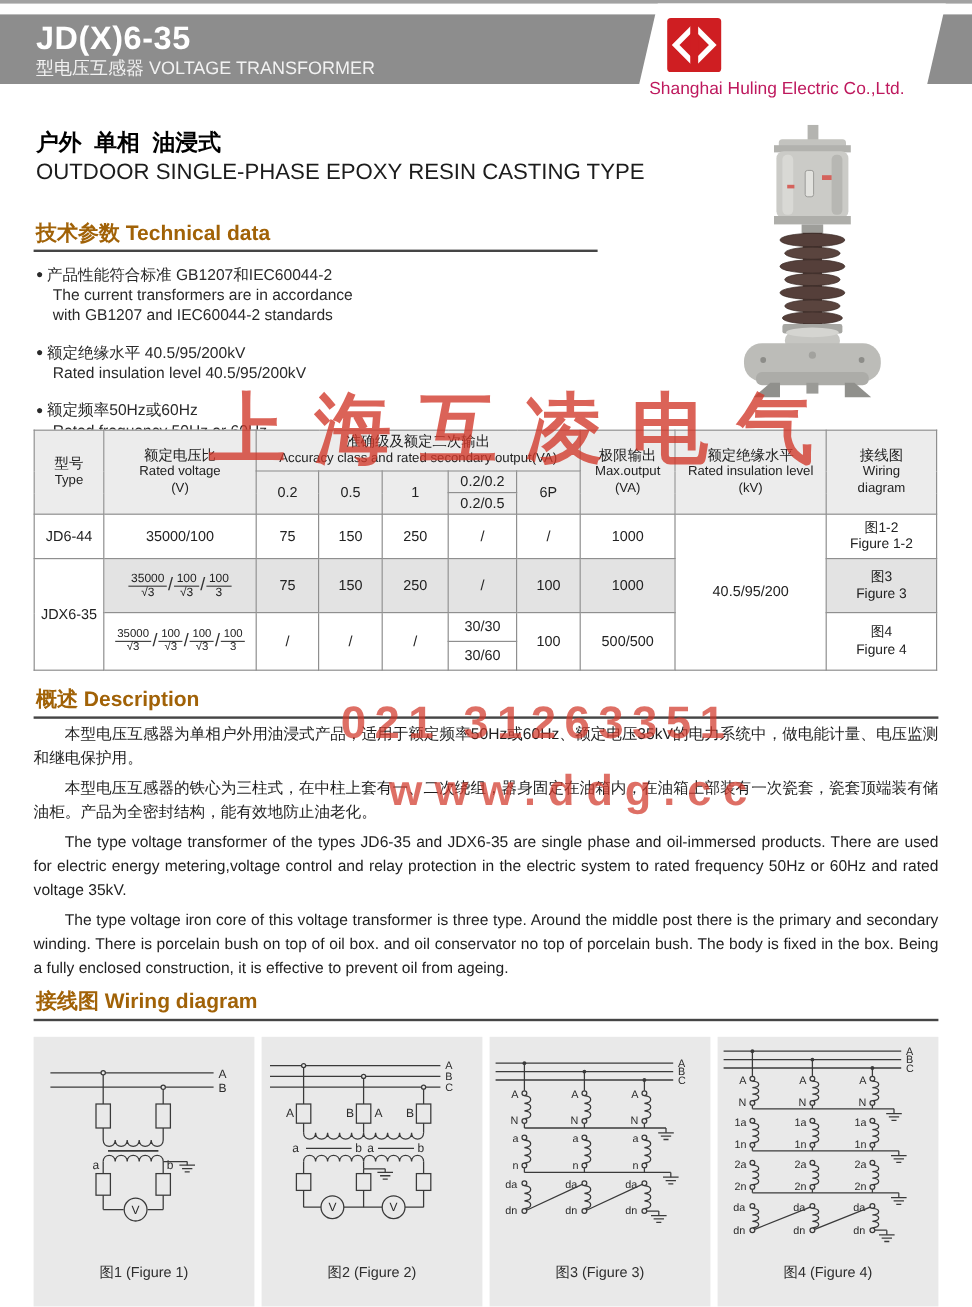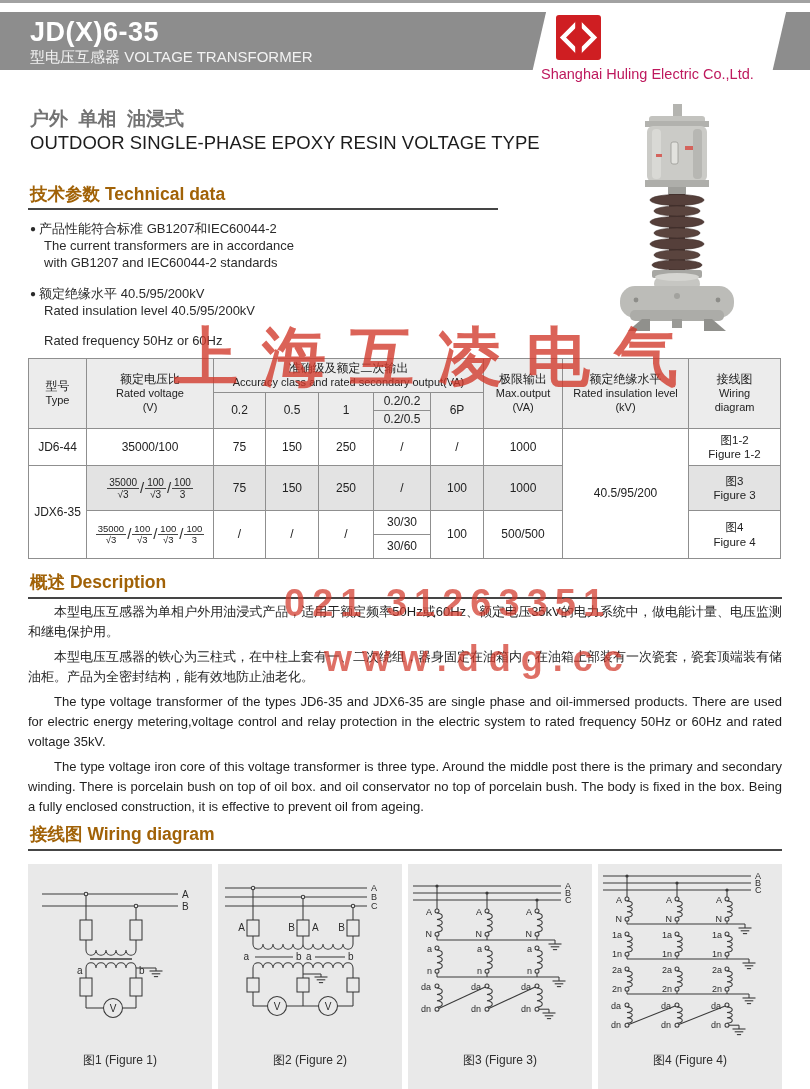--- a/index.html
+++ b/index.html
@@ -11,21 +11,21 @@
   .topstrip{left:0;top:0;width:810px;height:3px;background:#a2a2a2;}
   .graybar{left:0;top:12px;width:810px;height:58px;background:#8d8d8d;}
   .model{left:30px;top:17px;font-size:27px;font-weight:bold;color:#fff;letter-spacing:.5px;}
   .subtt{left:30px;top:48px;font-size:15px;color:#f2f2f2;}
   .logo-bg{left:538px;top:3px;width:240px;height:88px;background:#fff;transform:skewX(-13deg);}
   .logo-sq{left:556px;top:15px;width:45px;height:45px;background:#cf1e22;border-radius:3px;}
   .brand-cn{left:606px;top:21px;font-size:31px;font-weight:bold;color:#cf1e22;letter-spacing:2px;}
   .brand-en{left:541px;top:66px;font-size:14.5px;color:#be185d;}
 
   
-  .title-cn{left:30px;top:106px;font-size:19px;font-weight:bold;color:#737373;white-space:pre-wrap;}
+  .title-cn{left:30px;top:106px;font-size:19px;font-weight:bold;color:#000000;white-space:pre-wrap;}
   .title-en{left:30px;top:132px;font-size:18.5px;color:#1c1c1c;}
   .h2{font-size:17.5px;font-weight:bold;color:#a16207;}
   .h2 .en{font-weight:bold;}
   .rule{height:2px;background:#454545;}
   .h2-tech{left:30px;top:182px;} .rule-tech{left:28px;top:208px;width:470px;}
   .h2-desc{left:30px;top:570px;} .rule-desc{left:28px;top:597px;width:754px;}
   .h2-wir{left:30px;top:822px;}  .rule-wir{left:28px;top:849px;width:754px;}
 
   
   .bullets{left:30px;top:220px;width:460px;}
@@ -91,38 +91,39 @@
   <div class="abs logo-bg"></div>
   <div class="abs logo-sq">
     <svg width="45" height="45" viewBox="0 0 45 45">
       <polygon points="22.5,7 38,22.5 22.5,38 7,22.5" fill="none" stroke="#ffffff" stroke-width="4.5"></polygon>
       <rect x="19.2" y="3" width="6.6" height="39" fill="#cf1e22" stroke="none"></rect>
     </svg>
   </div>
   <div class="abs brand-en">Shanghai Huling Electric Co.,Ltd.</div>
 
   <div class="abs title-cn">户外  单相  油浸式</div>
-  <div class="abs title-en">OUTDOOR SINGLE-PHASE EPOXY RESIN VOLTAGE TYPE</div>
+  <div class="abs title-en">OUTDOOR SINGLE-PHASE EPOXY RESIN CASTING TYPE</div>
 
   <div class="abs h2 h2-tech">
     <span>技术参数</span>
     <span class="en">Technical data</span>
   </div>
   <div class="abs rule rule-tech"></div>
 
   <div class="abs bullets">
     <div class="bullet">
       <div class="b-cn">产品性能符合标准 GB1207和IEC60044-2</div>
       <div class="b-en">The current transformers are in accordance with GB1207 and IEC60044-2 standards</div>
     </div>
     <div class="bullet">
       <div class="b-cn">额定绝缘水平 40.5/95/200kV</div>
       <div class="b-en">Rated insulation level 40.5/95/200kV</div>
     </div>
     <div class="bullet">
+      <div class="b-cn">额定频率50Hz或60Hz</div>
       <div class="b-en">Rated frequency 50Hz or 60Hz</div>
     </div>
   </div>
 
   <div class="abs photo">
     <svg width="172" height="228" viewBox="0 0 172 228">
       <rect x="81" y="0" width="9" height="13" fill="#b4b4b0"></rect>
       <rect x="57" y="12" width="56" height="8" rx="3" fill="#c3c3bf"></rect>
       <rect x="53" y="17" width="64" height="6" fill="#b2b2ae"></rect>
       <rect x="55" y="22" width="60" height="56" rx="6" fill="#cbcbc7"></rect>

